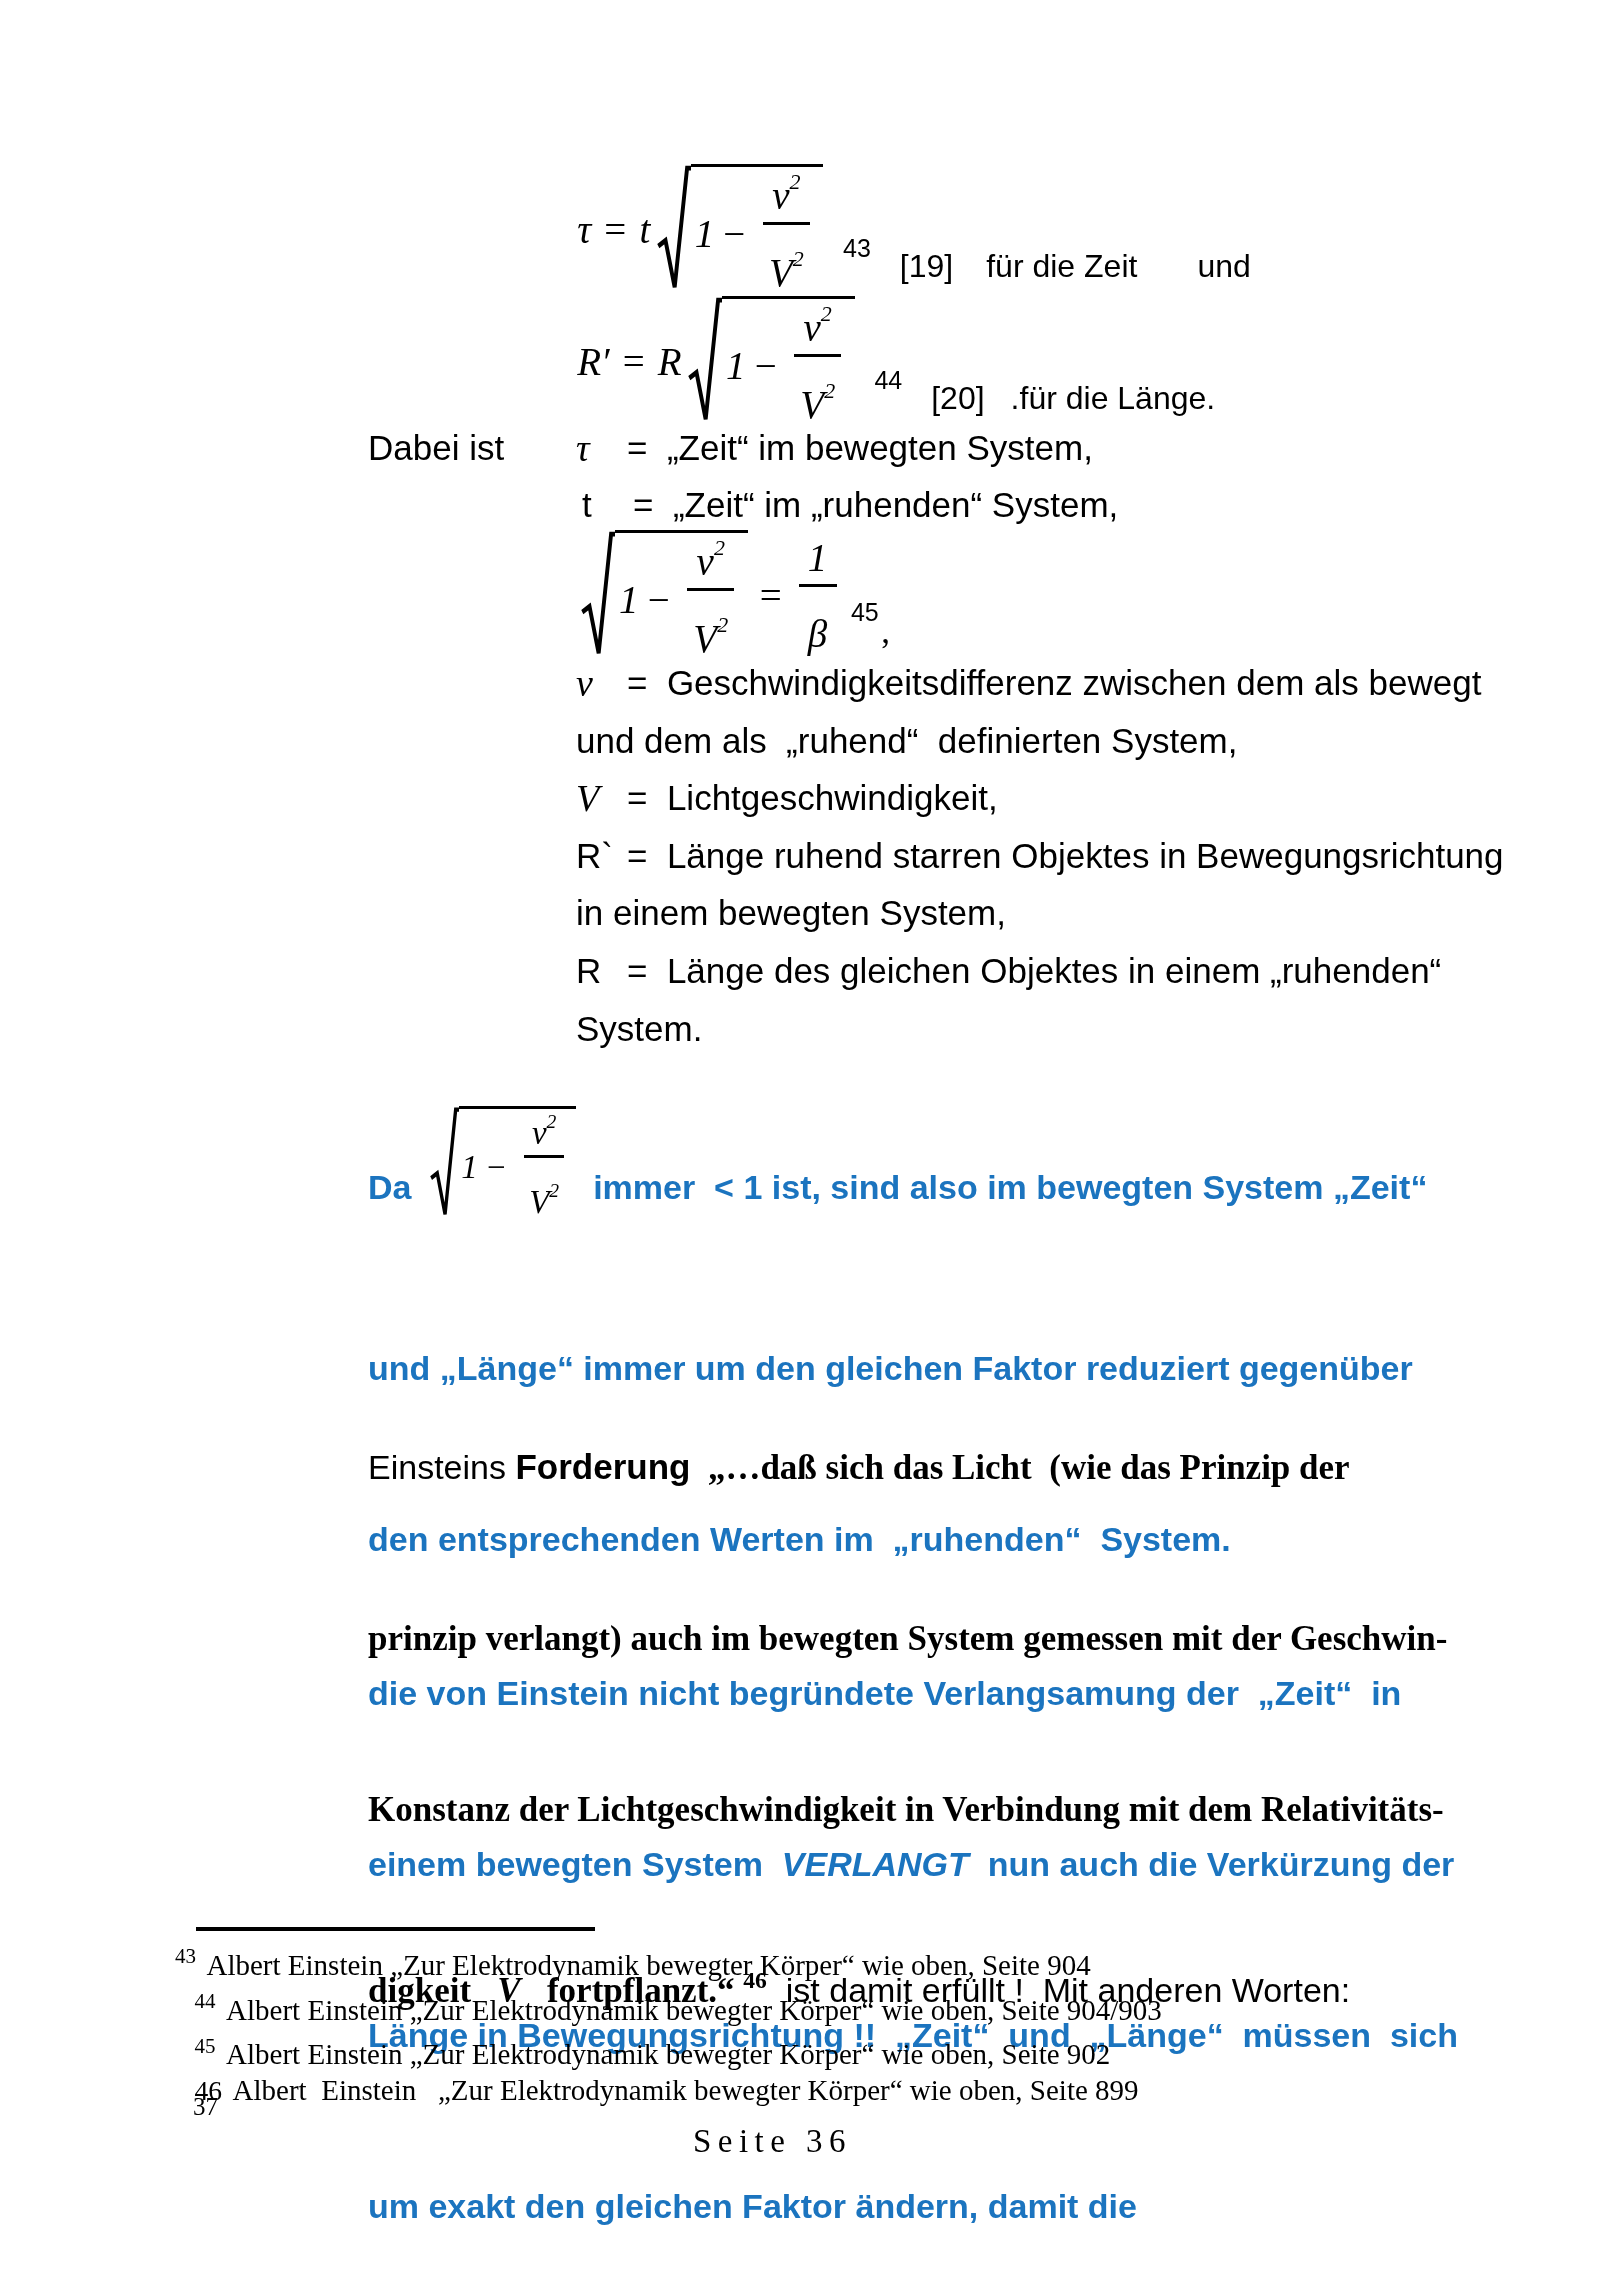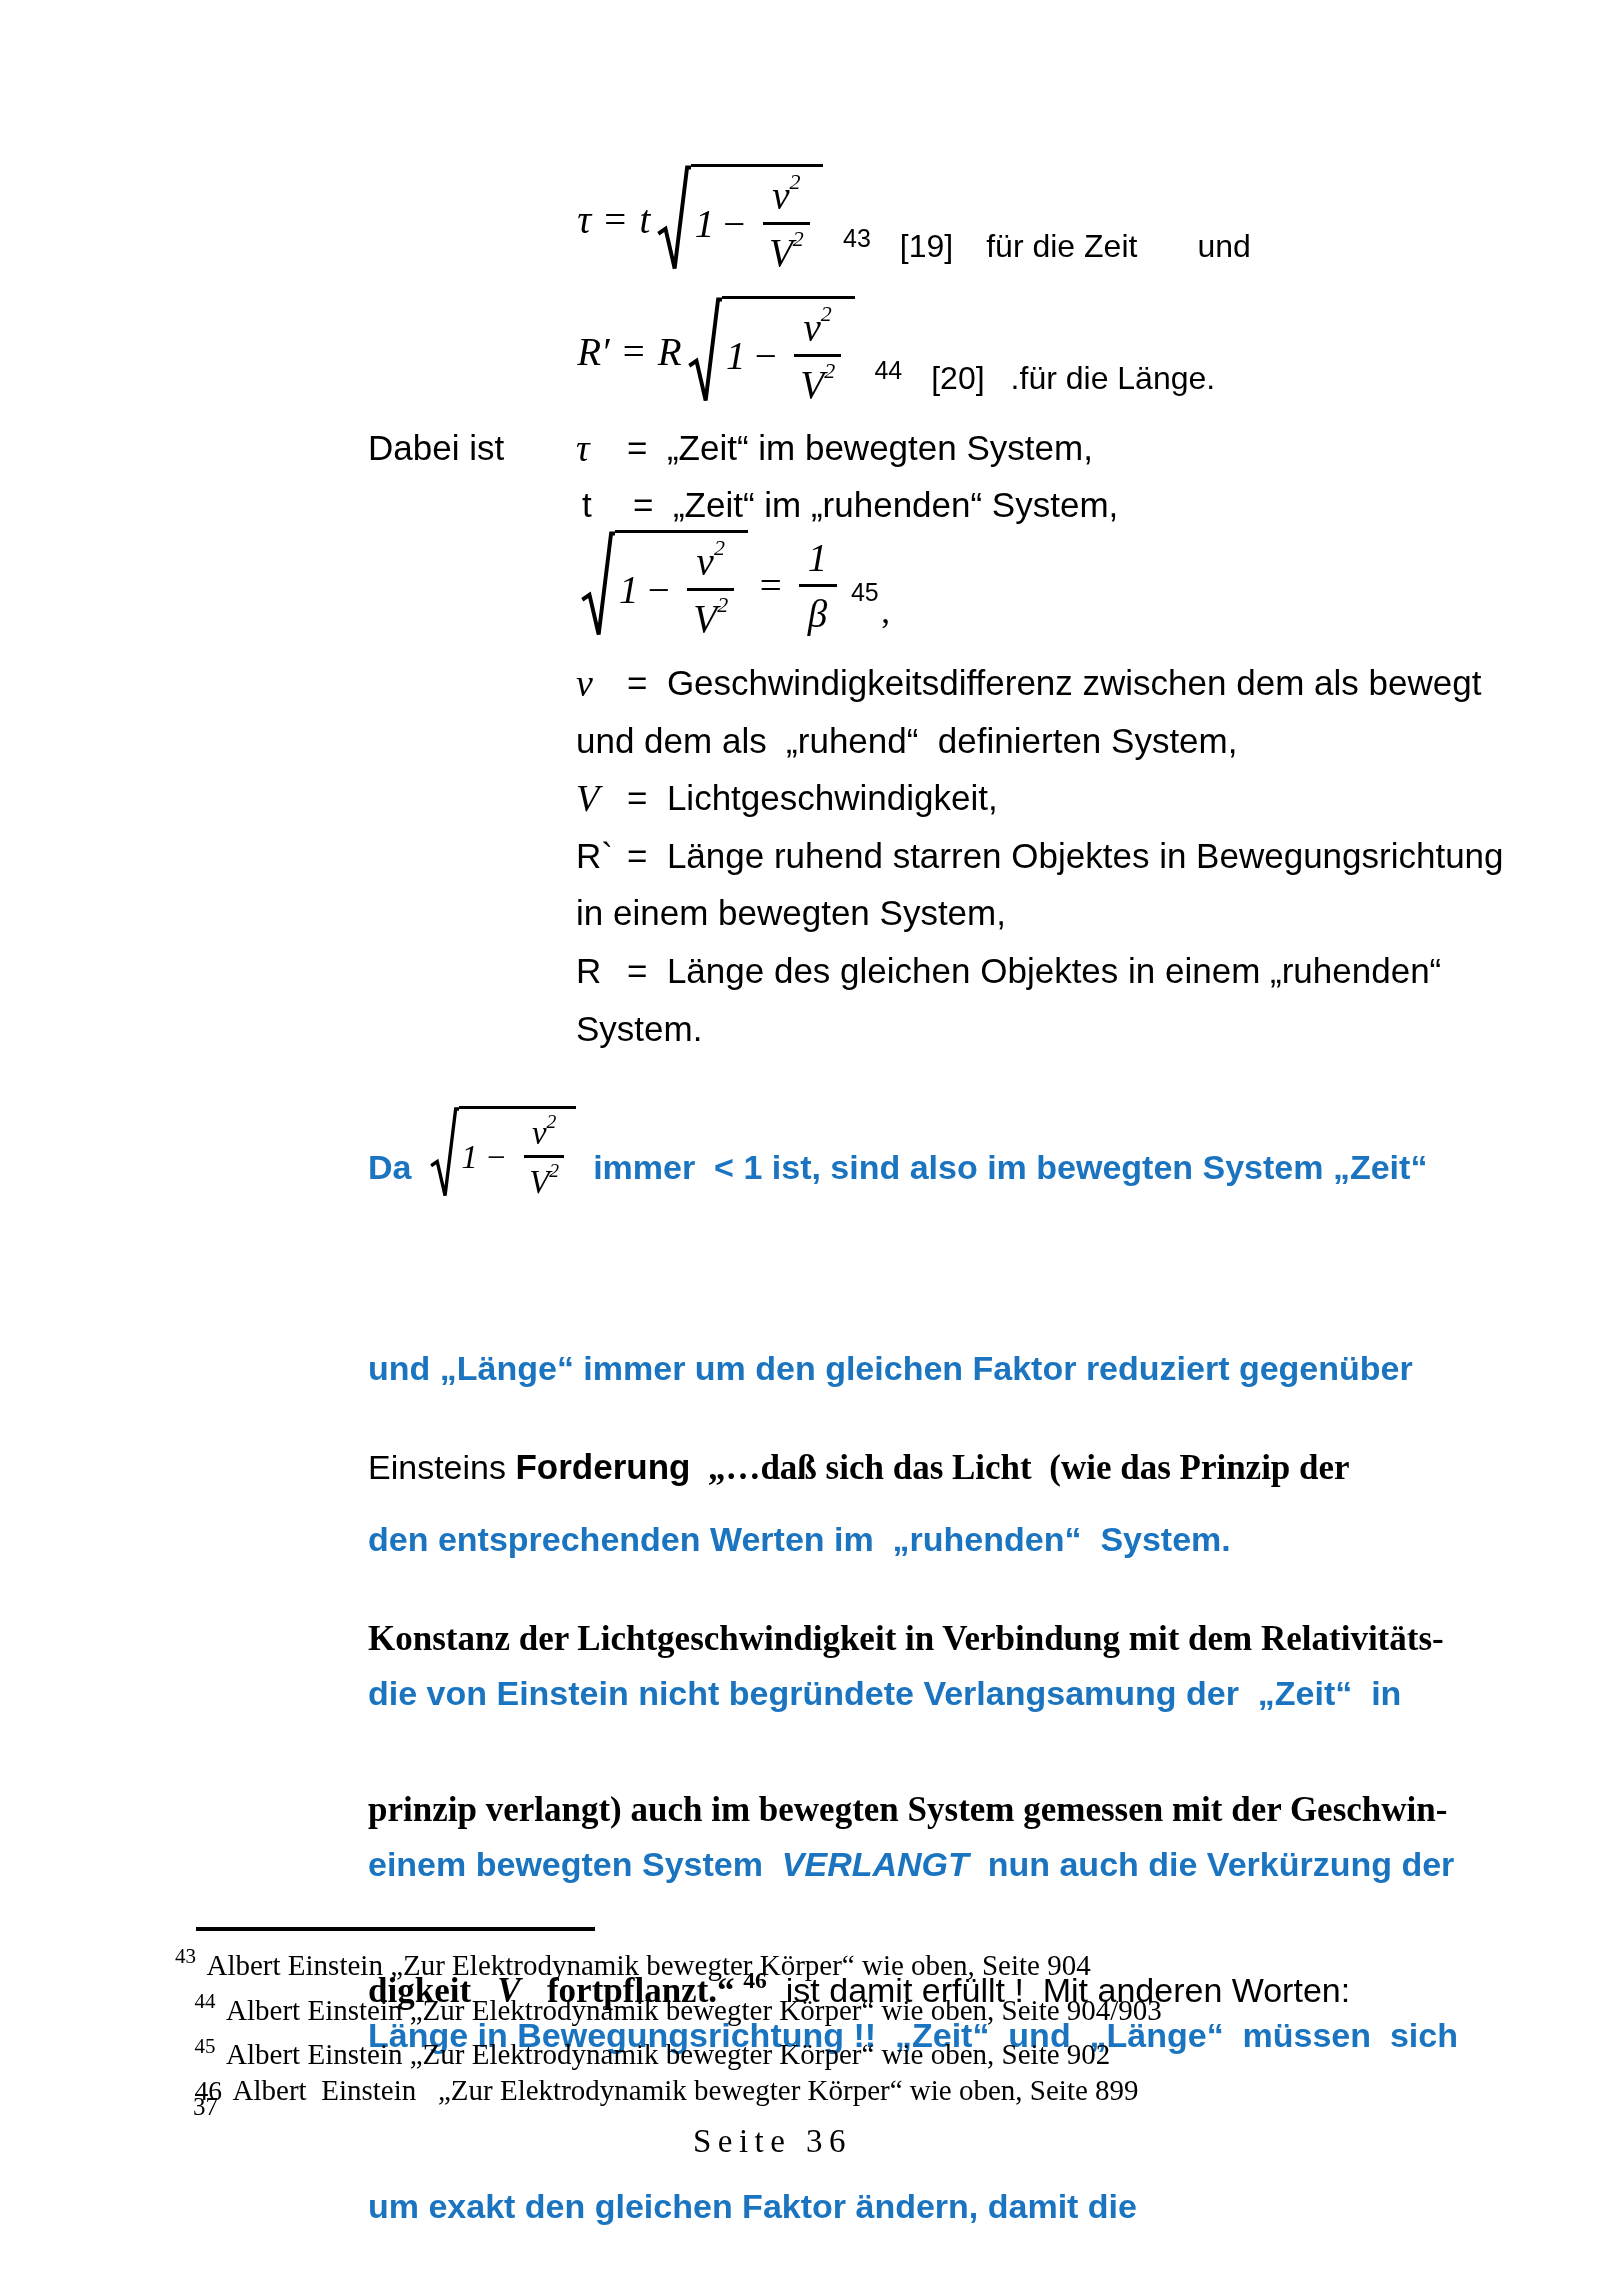--- a/index.html
+++ b/index.html
@@ -27,21 +27,21 @@
   .formula .rel{font-style:normal;padding:0 11.8px;}
   .formula .sym{padding:0 1.3px;}
   .rad{display:inline-flex;align-items:stretch;margin-left:5.2px;}
   .rad-svg{width:34px;height:auto;align-self:stretch;}
   .rad-body{
     display:inline-flex;align-items:center;
     border-top:3.9px solid #000;
     padding:7.9px 10.5px 2.6px 3.9px;
   }
   .minus{padding:0 9.2px;font-style:normal;}
-  .frac{display:inline-flex;flex-direction:column;align-items:center;line-height:1;margin-left:5.2px;}
+  .frac{display:inline-flex;flex-direction:column;align-items:center;line-height:1;margin-left:5.2px;gap:20px;}
   .fnum{border-bottom:3.9px solid #000;padding:1.3px 9.2px 6.5px;}
   .fden{padding:7.9px 9.2px 1.3px;}
   sup.exp{font-size:22px;font-style:italic;line-height:0;vertical-align:19.6px;}
   .eqrow{position:absolute;left:576px;display:flex;align-items:center;}
   .fnref{
     font-family:"Liberation Sans", sans-serif;font-style:normal;
     font-size:25px;align-self:center;margin:37px 0 0 19.6px;
   }
   .fnref.low{align-self:flex-end;margin:0 0 34px 14.4px;}
   .comma{align-self:flex-end;font-size:35px;margin:0 0 9.2px 2.6px;font-family:"Liberation Serif",serif;}
@@ -231,22 +231,22 @@
     </span>
     <span class="bpost">immer  &lt; 1 ist, sind also im bewegten System „Zeit“</span>
   </div>
   <div class="blockpara bluepara" style="top:1226px">
     <div class="bline">und „Länge“ immer um den gleichen Faktor reduziert gegenüber</div>
     <div class="bline">den entsprechenden Werten im  „ruhenden“  System.</div>
   </div>
 
   <div class="blockpara blackpara" style="top:1324px">
     <div class="bline"><span class="sansreg">Einsteins </span><span class="sansbold">Forderung</span><span class="serifbold">  „…daß sich das Licht  (wie das Prinzip der</span></div>
+    <div class="bline serifbold">prinzip verlangt) auch im bewegten System gemessen mit der Geschwin-</div>
     <div class="bline serifbold">Konstanz der Lichtgeschwindigkeit in Verbindung mit dem Relativitäts-</div>
-    <div class="bline serifbold">prinzip verlangt) auch im bewegten System gemessen mit der Geschwin-</div>
     <div class="bline"><span class="serifbold">digkeit   </span><span class="serifbolditalic">V</span><span class="serifbold">   fortpflanzt.“ </span><sup class="supref">46</sup><span class="sansreg">  ist damit erfüllt !  Mit anderen Worten:</span></div>
   </div>
 
   <div class="blockpara bluepara" style="top:1551px">
     <div class="bline">die von Einstein nicht begründete Verlangsamung der  „Zeit“  in</div>
     <div class="bline"><span>einem bewegten System  </span><span class="it">VERLANGT</span><span>  nun auch die Verkürzung der</span></div>
     <div class="bline">Länge in Bewegungsrichtung !!  „Zeit“  und  „Länge“  müssen  sich</div>
     <div class="bline">um exakt den gleichen Faktor ändern, damit die</div>
     
     

